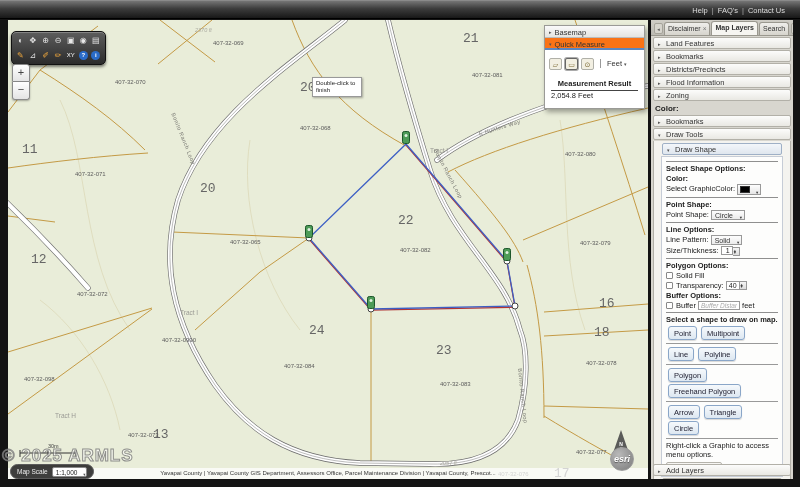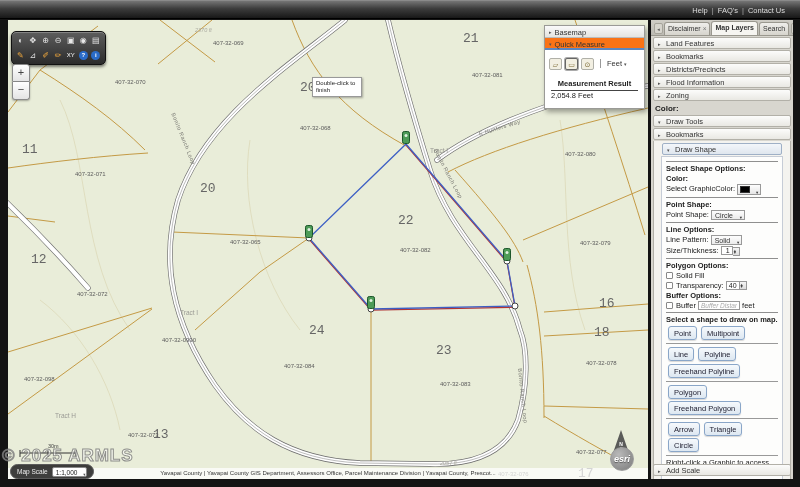--- a/index.html
+++ b/index.html
@@ -216,21 +216,21 @@
       <div class="mlabel lot" style="left: 436px; top: 343px;">23</div>
       <div class="mlabel num" style="left: 586px; top: 360px;">407-32-078</div>
       <div class="mlabel num" style="left: 284px; top: 363px;">407-32-084</div>
       <div class="mlabel num" style="left: 24px; top: 376px;">407-32-098</div>
       <div class="mlabel num" style="left: 440px; top: 381px;">407-32-083</div>
       <div class="mlabel tract" style="left: 55px; top: 412px;">Tract H</div>
       <div class="mlabel lot" style="left: 153px; top: 427px;">13</div>
       <div class="mlabel num" style="left: 128px; top: 432px;">407-32-073</div>
       <div class="mlabel num" style="left: 576px; top: 449px;">407-32-077</div>
       <div class="mlabel faint" style="left: 440px; top: 460px;">2057 ft</div>
-      <div class="mlabel lot" style="left: 578px; top: 466px;">17</div>
+      <div class="mlabel lot" style="left: 554px; top: 466px;">17</div>
       <div class="mlabel num" style="left: 498px; top: 471px;">407-32-076</div>
       <div class="rlabel" style="left: 176px; top: 112px; transform: rotate(68deg);">Bonito Ranch Loop</div>
       <div class="rlabel" style="left: 438px; top: 148px; transform: rotate(62deg);">Bonito Ranch Loop</div>
       <div class="rlabel" style="left: 478px; top: 131px; transform: rotate(-17deg);">E Hunters Way</div>
       <div class="rlabel" style="left: 523px; top: 368px; transform: rotate(84deg);">Bonito Ranch Loop</div>
     </div>
 
   <div class="toolbar">
     <span id="tb-row1" style="display:flex">
         <span class="tbicon">◐</span>
@@ -297,22 +297,22 @@
     <div id="layer-accs">
         <div class="acc-h">Land Features</div>
         <div class="acc-h">Bookmarks</div>
         <div class="acc-h">Districts/Precincts</div>
         <div class="acc-h">Flood Information</div>
         <div class="acc-h">Zoning</div>
       </div>
 
     <div class="tools-label">Color:</div>
 
+    <div class="acc-h">Bookmarks</div>
     <div class="acc-h open">Draw Tools</div>
-    <div class="acc-h">Bookmarks</div>
 
     <div class="dt-body">
       <div class="acc-h sub open">Draw Shape</div>
       <div class="ds-content">
         <hr class="hr">
         <div class="row bold">Select Shape Options:</div>
         <div class="row bold">Color:</div>
         <div class="row">
           <span>Select GraphicColor:</span>
           <span class="colorsel"><span class="swatch"></span></span>
@@ -347,31 +347,30 @@
           <span class="cb"></span><span>Buffer</span>
           <input class="bufinput" placeholder="Buffer Distance" style="">
           <span>feet</span>
         </div>
         <hr class="hr">
         <div class="row bold">Select a shape to draw on map.</div>
         <div id="shape-buttons">
             <div class="btnrow"><button class="shapebtn">Point</button><button class="shapebtn">Multipoint</button></div>
             <div class="grpsep"></div>
             <div class="btnrow"><button class="shapebtn">Line</button><button class="shapebtn">Polyline</button></div>
-            <div class="btnrow"><button class="shapebtn">Freehand Polyline</button></div>
             <div class="grpsep"></div>
             <div class="btnrow"><button class="shapebtn">Polygon</button><button class="shapebtn">Freehand Polygon</button></div>
             <div class="grpsep"></div>
             <div class="btnrow"><button class="shapebtn">Arrow</button><button class="shapebtn">Triangle</button><button class="shapebtn">Circle</button></div>
           </div>
         <div class="grpsep"></div>
         <div class="note">Right-click a Graphic to access menu options.</div>
         <button class="clearbtn">Clear all graphics.</button>
       </div>
       <div class="acc-h">Text</div>
     </div>
 
     <div class="addlayers">
-      <div class="acc-h">Add Scale</div>
+      <div class="acc-h">Add Layers</div>
     </div>
   </div>
 
 </div>
 
 </body></html>

